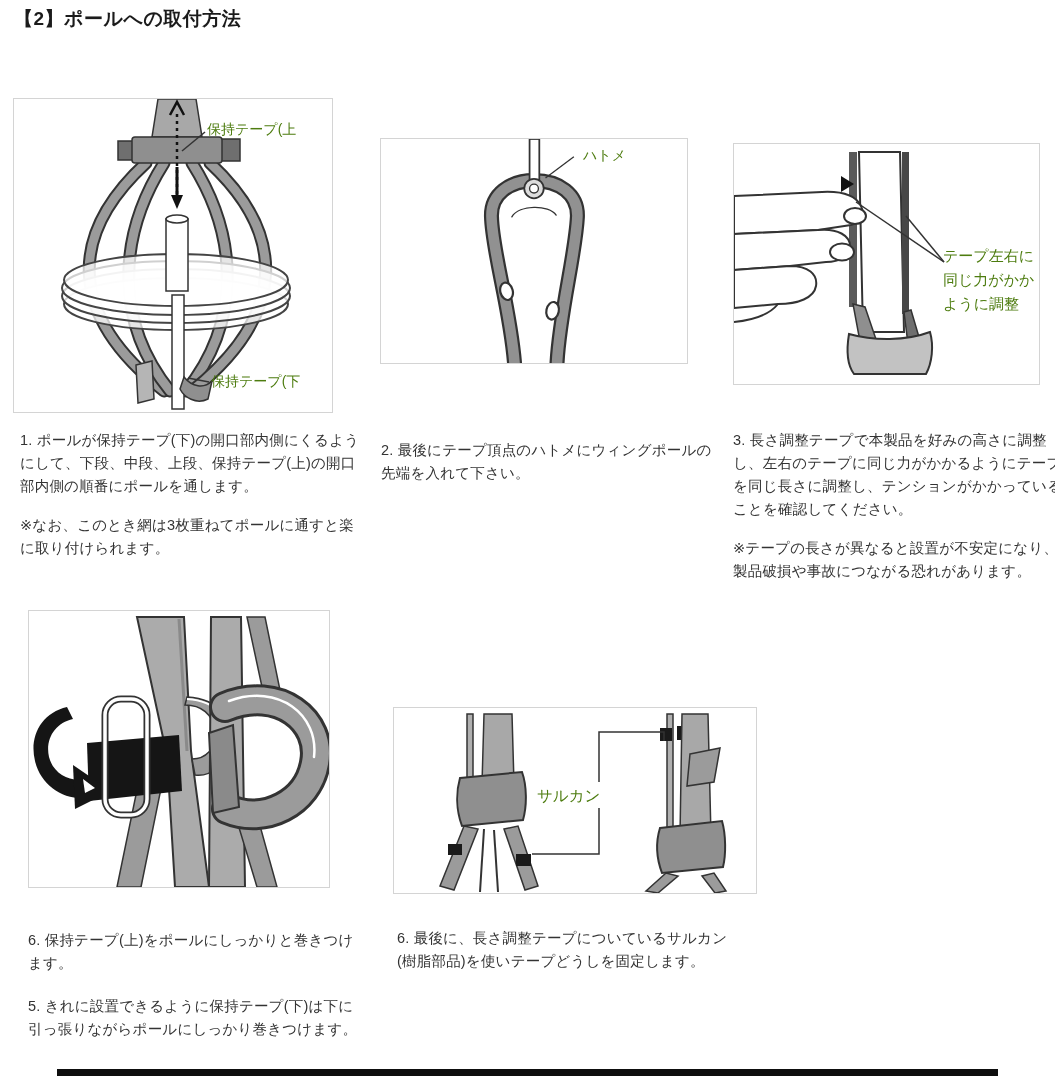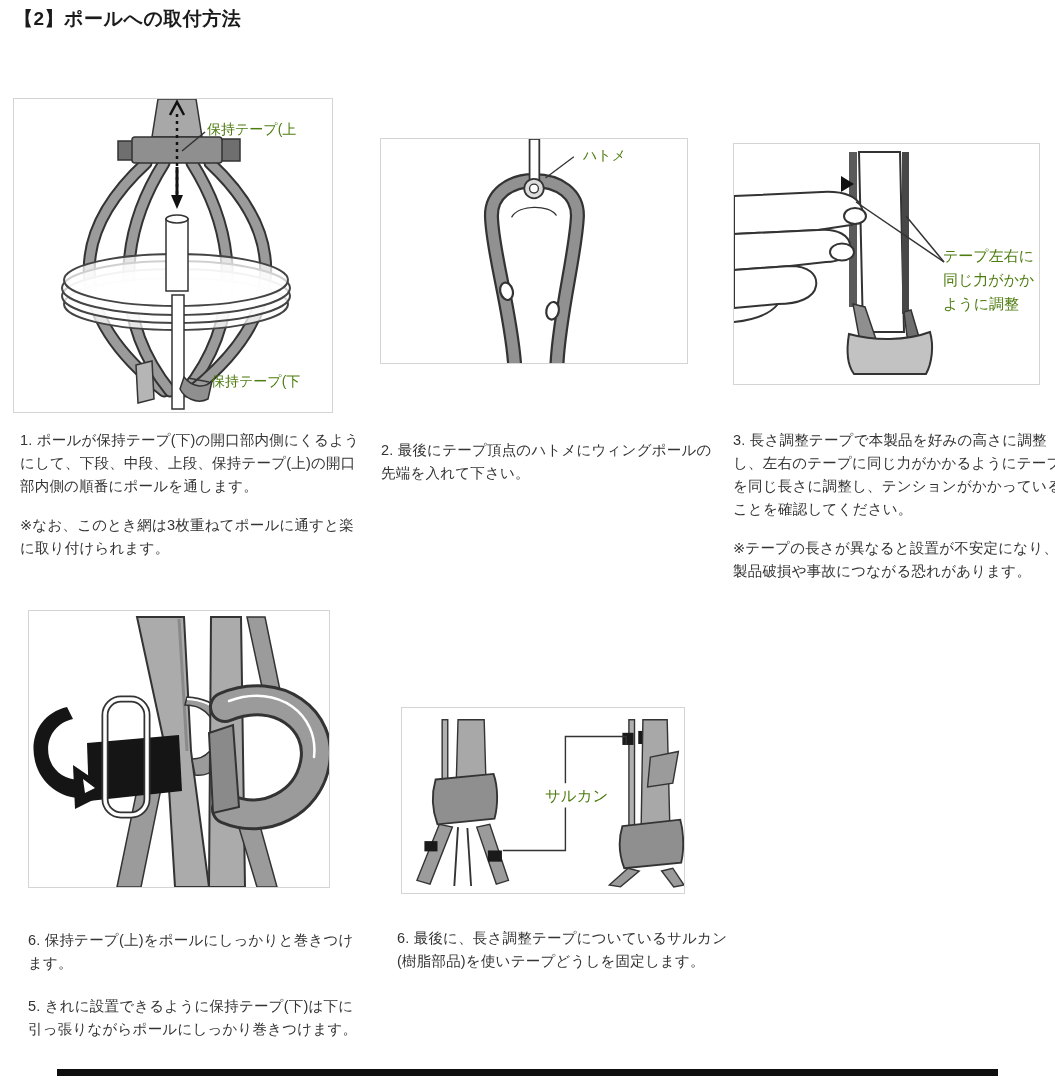--- a/index.html
+++ b/index.html
@@ -188,21 +188,21 @@
 
       <g fill="none" stroke-linecap="round">
         <path d="M196,96 C250,74 294,110 286,152 C279,192 236,214 198,198" stroke="#333" stroke-width="32"></path>
         <path d="M196,96 C250,74 294,110 286,152 C279,192 236,214 198,198" stroke="#9b9b9b" stroke-width="26"></path>
         <path d="M200,90 C250,72 290,104 285,146" stroke="#fff" stroke-width="2.5"></path>
         <polygon points="180,122 204,114 210,196 184,202" fill="#8a8a8a" stroke="#333" stroke-width="2"></polygon>
       </g>
     </svg>
   </div>
 
-  <div class="fig" style="left:393px;top:707px;width:284px;height:187px;margin-left:8px;">
+  <div class="fig" style="left:393px;top:707px;width:364px;height:187px;">
     <svg viewBox="0 0 302 185">
 
       <g>
         <rect x="43" y="6" width="6" height="64" fill="#b0b0b0" stroke="#333" stroke-width="1.5"></rect>
         <polygon points="60,6 88,6 90,76 58,76" fill="#a8a8a8" stroke="#333" stroke-width="1.5"></polygon>
         <polygon points="40,118 54,121 30,182 16,178" fill="#9b9b9b" stroke="#333" stroke-width="1.5"></polygon>
         <polygon points="80,121 94,118 114,178 101,182" fill="#9b9b9b" stroke="#333" stroke-width="1.5"></polygon>
         <line x1="60" y1="121" x2="56" y2="184" stroke="#333" stroke-width="2"></line>
         <line x1="70" y1="122" x2="74" y2="184" stroke="#333" stroke-width="2"></line>
         <path d="M36,70 L98,64 C103,78 103,98 99,112 L38,118 C32,102 32,84 36,70 Z" fill="#8f8f8f" stroke="#333" stroke-width="2"></path>

